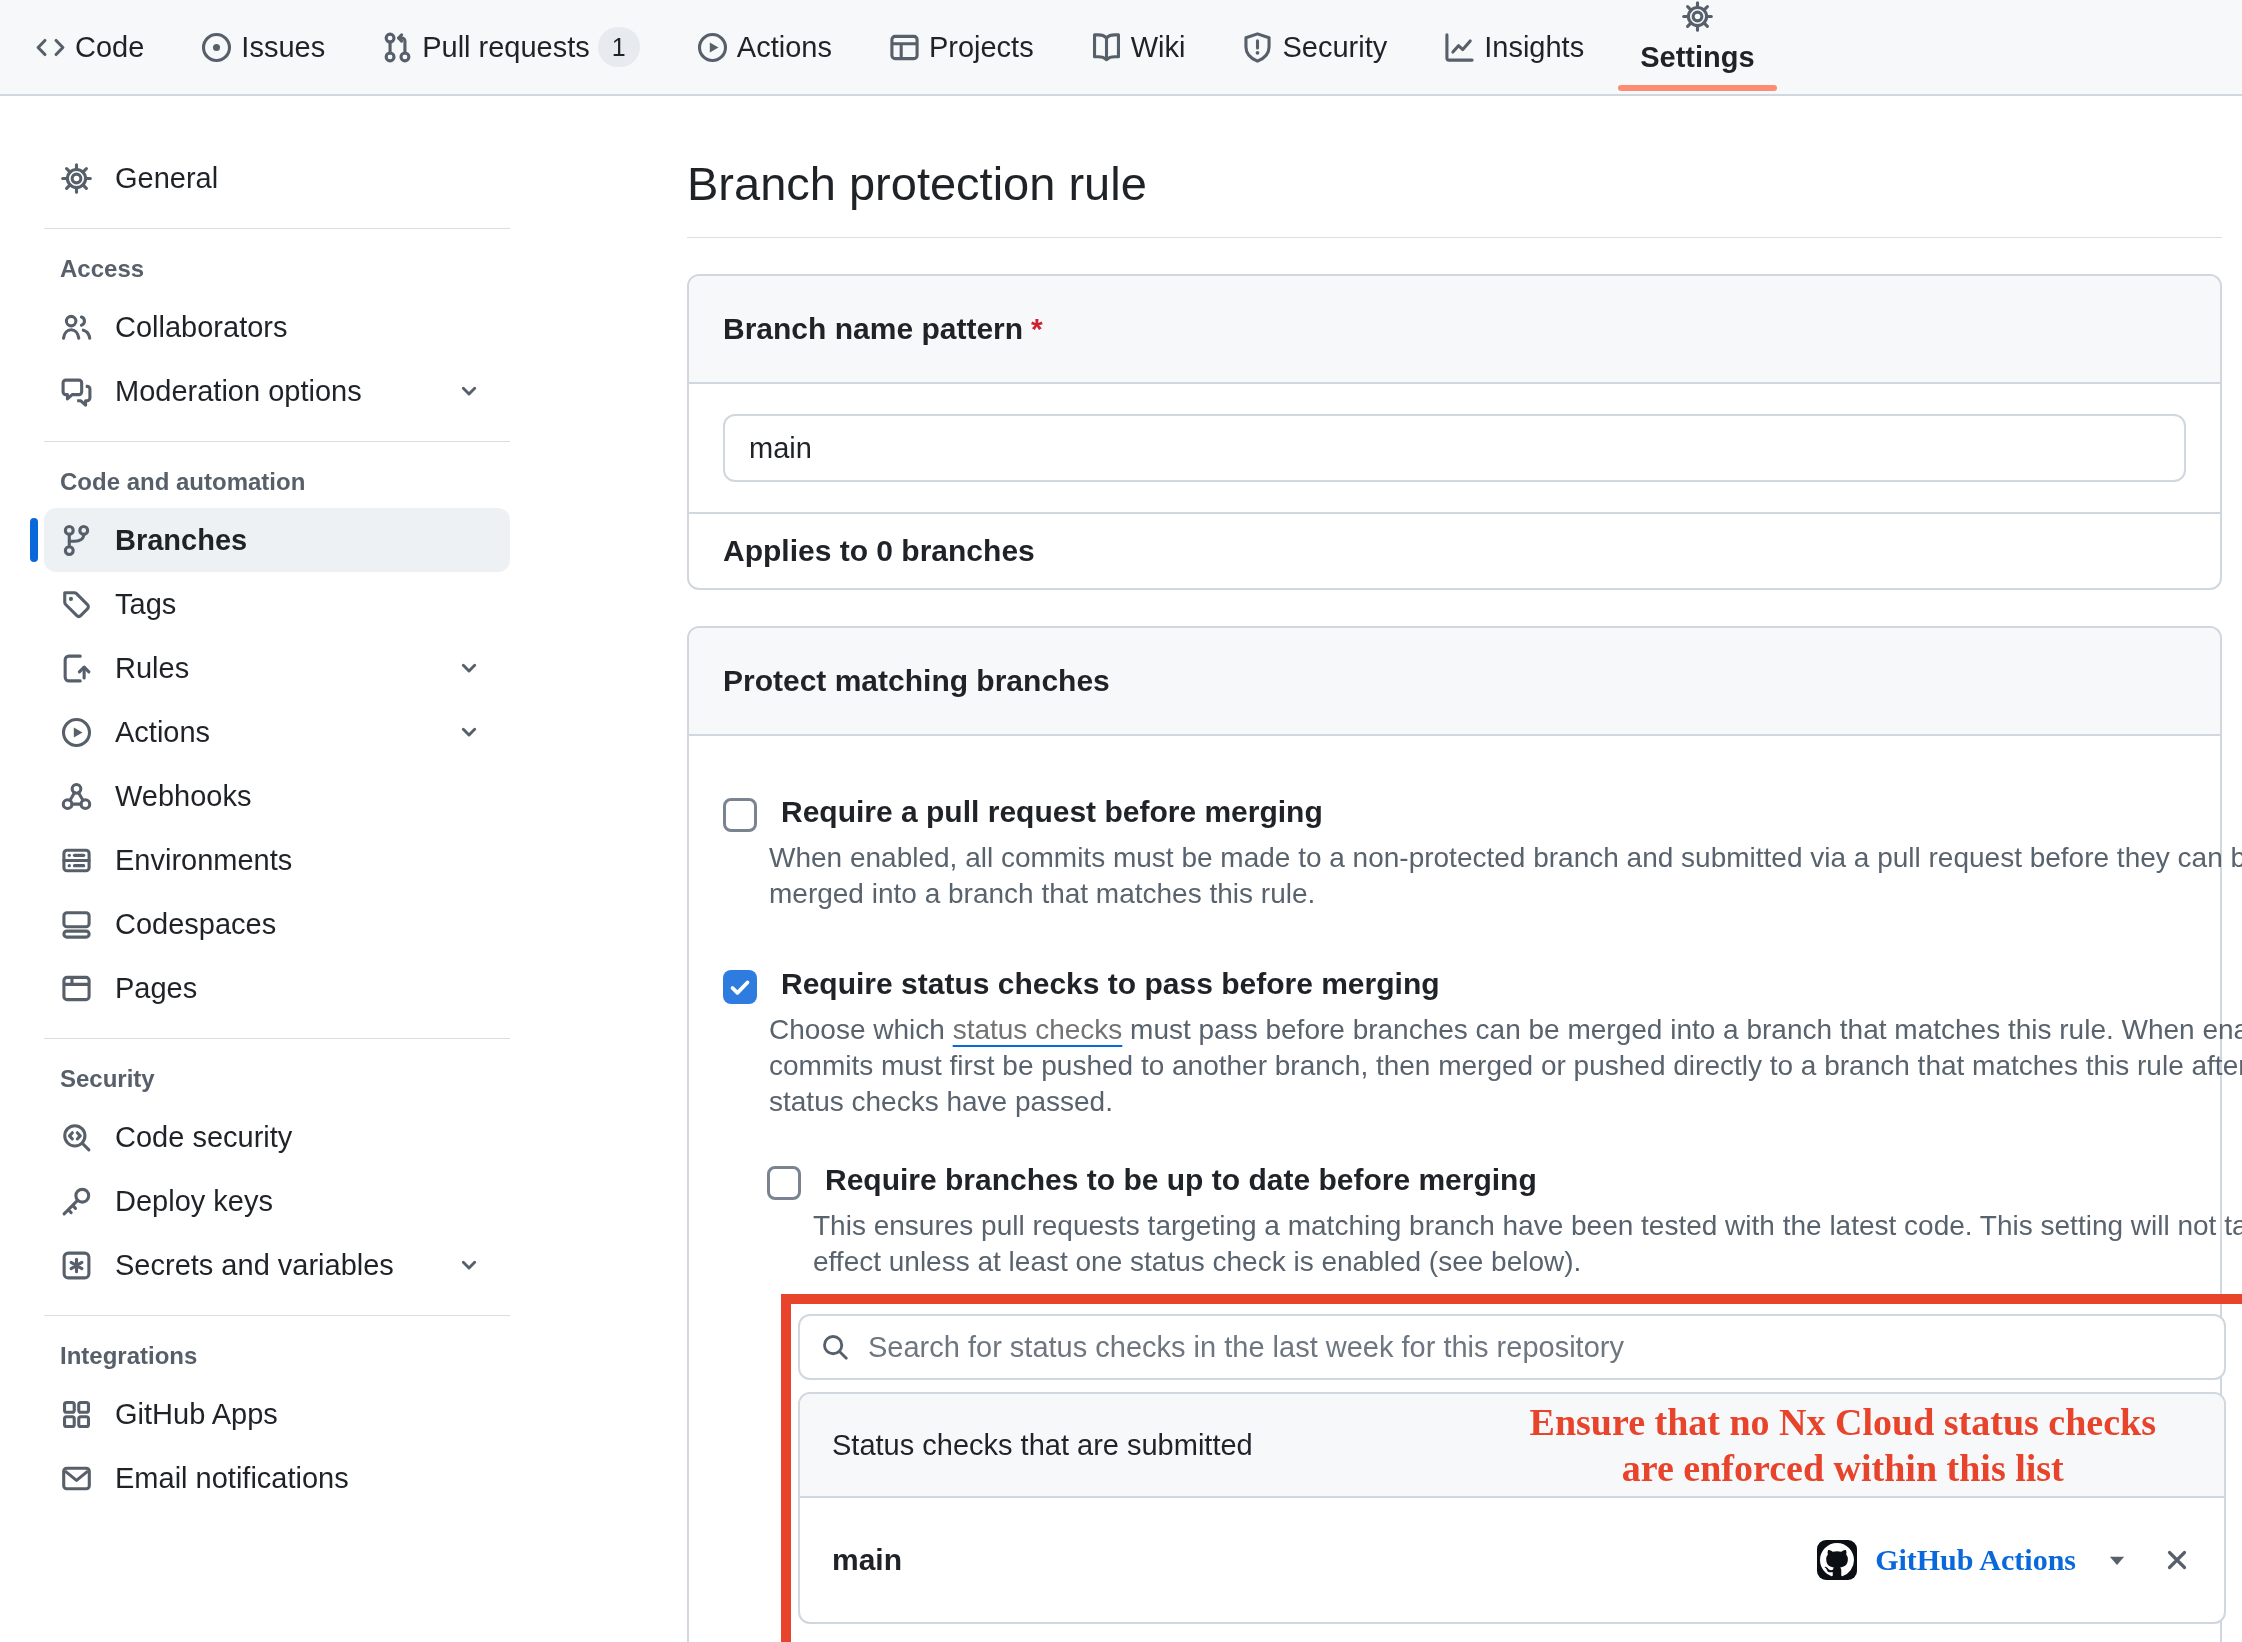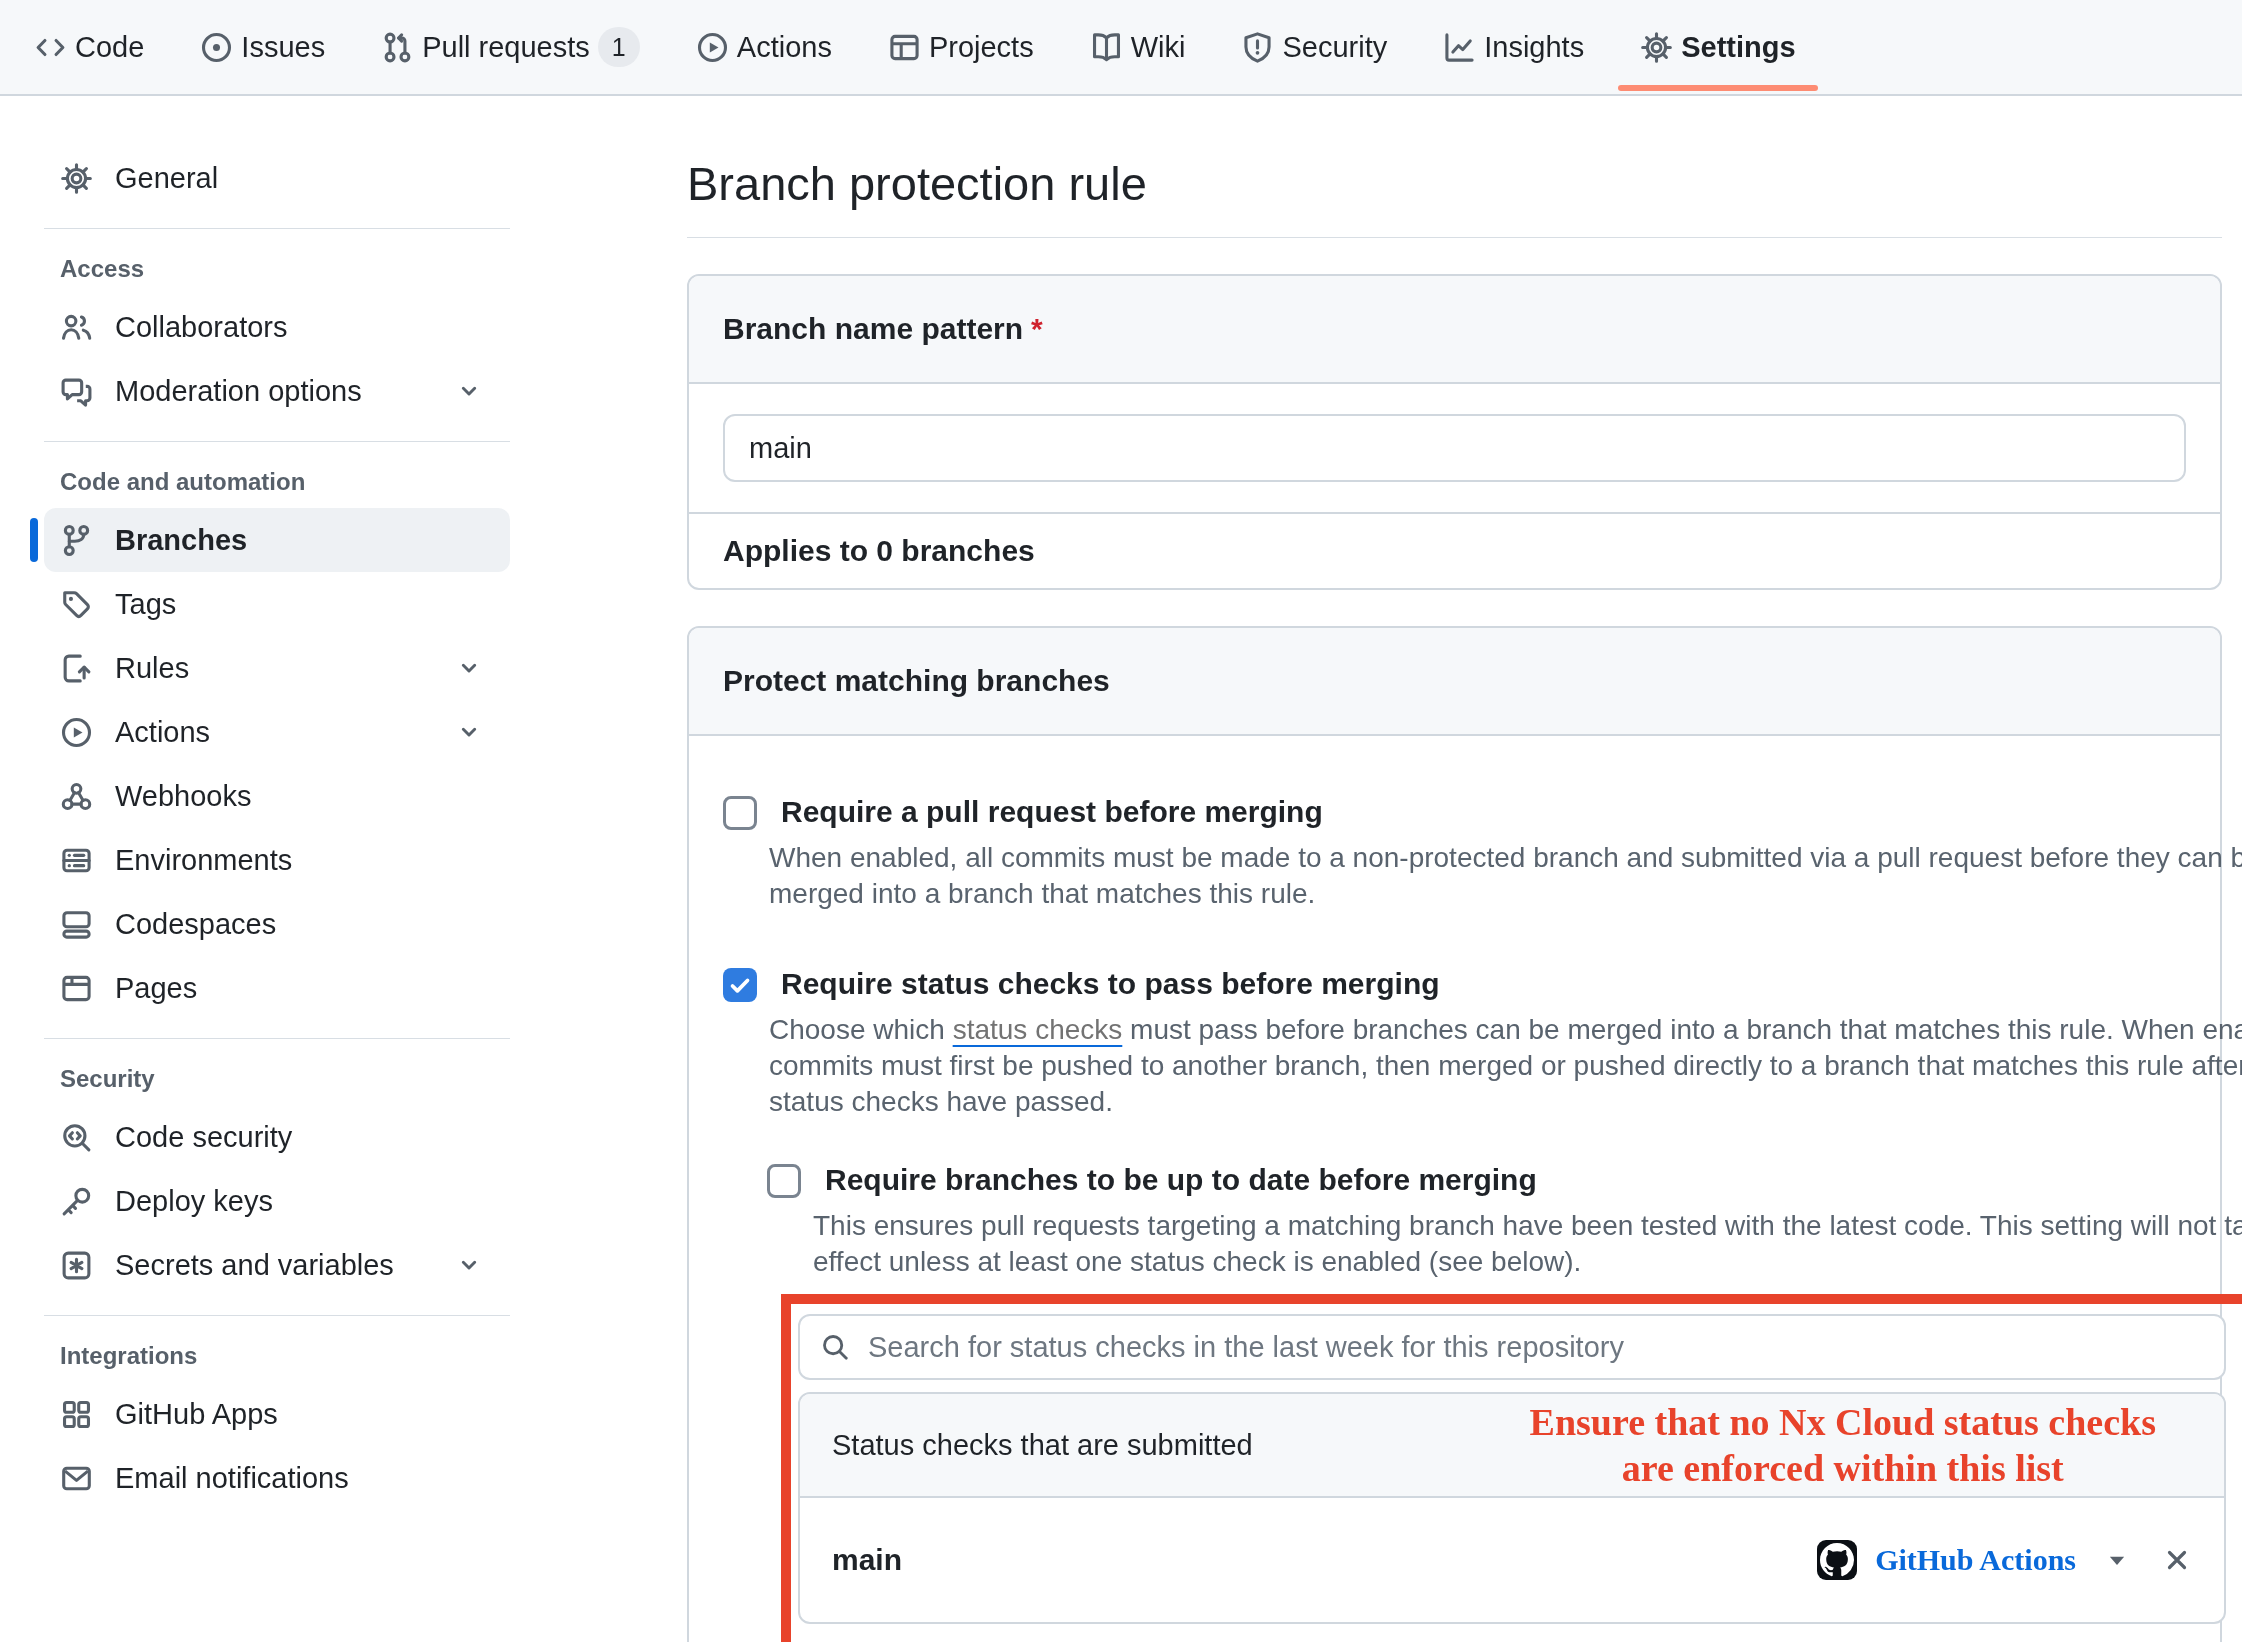--- a/index.html
+++ b/index.html
@@ -7,21 +7,21 @@
     font-family:"Liberation Sans", sans-serif; color:#1f2328; }
   .page { position:relative; width:2242px; height:1642px; }
 
   
   .nav { position:absolute; top:0; left:0; width:100%; height:96px;
     background:#f6f8fa; border-bottom:2px solid #d0d7de;
     display:flex; align-items:stretch; padding-left:34px; }
   .nav-item { position:relative; display:flex; align-items:center; gap:8px;
     margin-right:56px; font-size:29px; color:#1f2328; cursor:pointer; }
   .nav-item .ic { width:33px; height:33px; color:#57606a; }
-  .nav-item.active { font-weight:700; }
+  .nav-item.active { font-weight:700;flex-direction:column; }
   .nav-item.active::after { content:""; position:absolute; left:-22px; right:-22px;
     bottom:3px; height:6px; border-radius:6px; background:#fd8c73; }
   .counter { background:#e7eaee; border-radius:999px; min-width:42px; height:40px;
     display:flex; align-items:center; justify-content:center;
     font-size:25px; padding:0 13px; color:#1f2328; }
 
   
   .sidebar { position:absolute; left:30px; top:146px; width:480px; padding-left:14px; }
   .sb-item { position:relative; display:flex; align-items:center; height:64px;
     padding:0 28px 0 16px; font-size:29px; border-radius:12px; cursor:pointer; }
@@ -45,21 +45,21 @@
   .card-head { background:#f6f8fa; border-bottom:2px solid #d0d7de;
     border-radius:10px 10px 0 0; padding:36px 34px; font-size:30px; font-weight:700; }
   .req { color:#cf222e; margin-left:8px; }
   .card-body { padding:30px 34px; }
   .card-row { border-top:2px solid #d0d7de; padding:20px 34px;
     font-size:30px; font-weight:700; }
   .text-input { width:100%; height:68px; border:2px solid #d0d7de; border-radius:12px;
     font-size:29px; color:#1f2328; padding:0 24px;
     font-family:"Liberation Sans", sans-serif; background:#fff; }
 
-  .cb-row { display:flex; align-items:center; margin-top:26px; }
+  .cb-row { display:flex; align-items:flex-end; margin-top:26px; }
   .cb { width:34px; height:34px; flex:none; border:3px solid #7a8490;
     border-radius:8px; background:#fff; margin-top:2px; cursor:pointer; }
   .cb.checked { border:none; background:#2f7ce0; display:flex;
     align-items:center; justify-content:center; }
   .cb.checked svg { width:26px; height:26px; }
   .cb-label { font-size:30px; font-weight:700; margin-left:24px; line-height:40px; }
   .cb-desc { margin-left:46px; margin-top:8px; font-size:28px; color:#59636e;
     line-height:36px; white-space:pre; }
   .cb-desc a { color:#737373; text-decoration:underline;
     text-decoration-color:#0969da; text-underline-offset:6px; }

